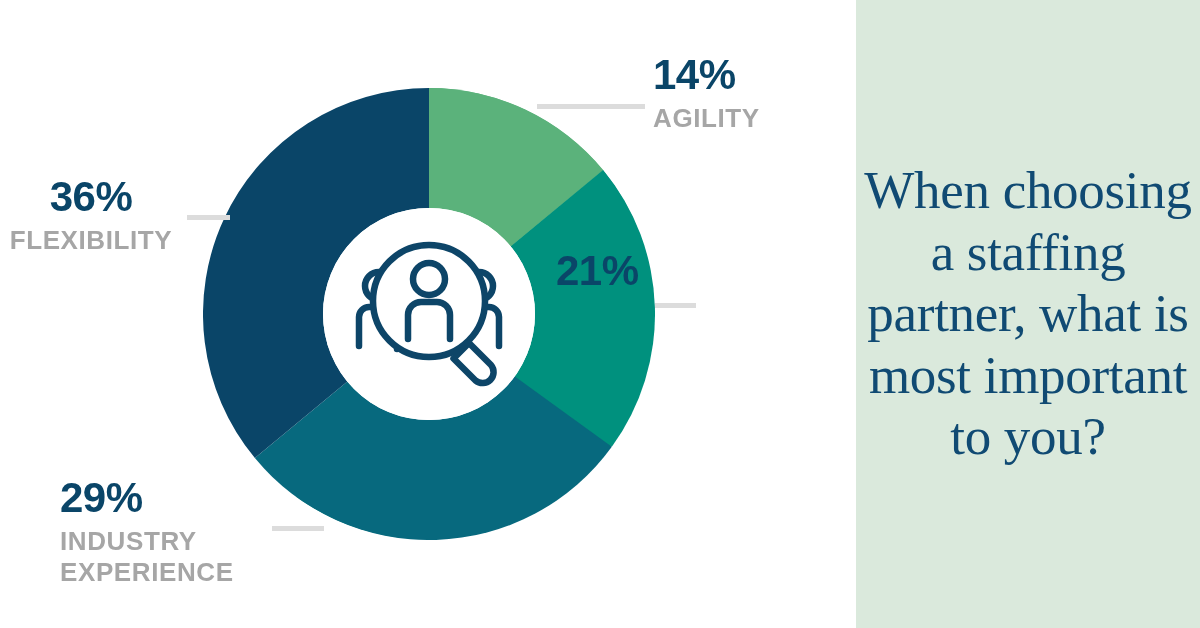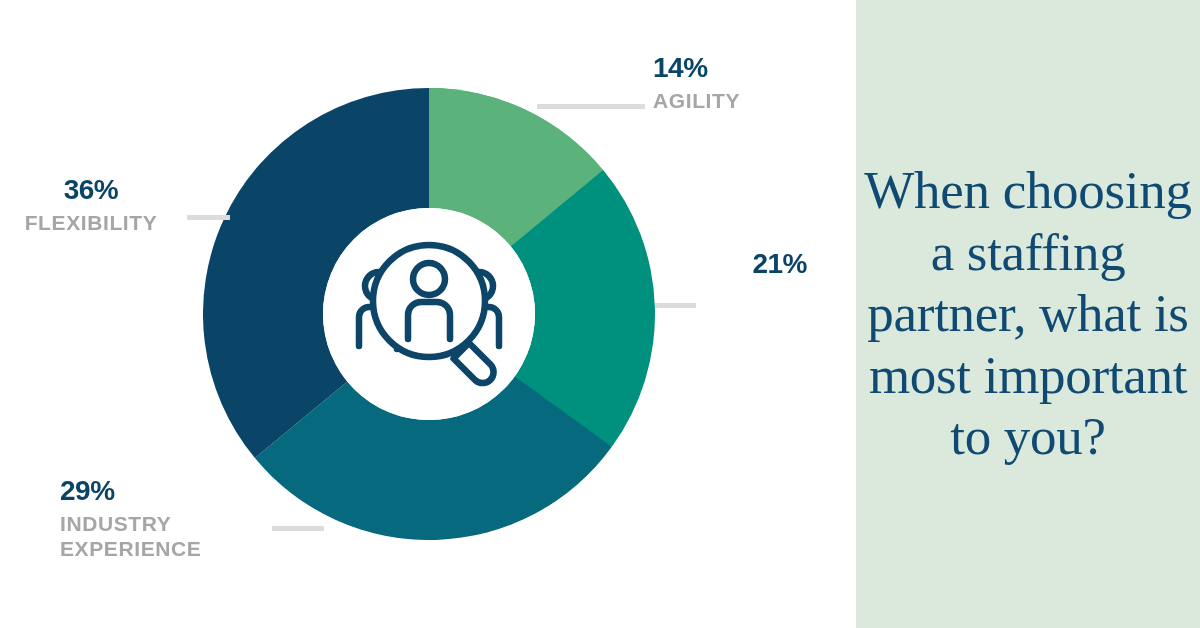--- a/index.html
+++ b/index.html
@@ -43,29 +43,29 @@
   
   .leader{position:absolute;background:#dcdcdc;height:5px;}
   .leader-agility{left:537px;top:104px;width:108px;}
   .leader-success{left:655px;top:303px;width:41px;}
   .leader-industry{left:272px;top:526px;width:52px;}
   .leader-flexibility{left:187px;top:215px;width:43px;}
 
   
   .callout{position:absolute;}
   .pct{
-    font-size:28px;font-weight:bold;color:#0a4568;
+    font-size:42px;font-weight:bold;color:#0a4568;
     line-height:1.0;letter-spacing:-0.5px;
   }
   .cat{
-    font-size:21px;font-weight:bold;color:#a6a6a6;
+    font-size:26px;font-weight:bold;color:#a6a6a6;
     line-height:1.18;letter-spacing:0.6px;margin-top:7px;
   }
   .callout-agility{left:653px;top:54px;text-align:left;}
-  .callout-success{left:556px;top:250px;width:251px;text-align:right;}
+  .callout-success{left:556px;top:250px;width:251px;text-align:left;}
   .callout-industry{left:60px;top:477px;width:200px;text-align:left;}
   .callout-flexibility{left:0px;top:176px;width:182px;text-align:center;}
 </style>
 </head>
 <body>
 
 <div id="infographic">
 
   <div class="chart-area">
 

